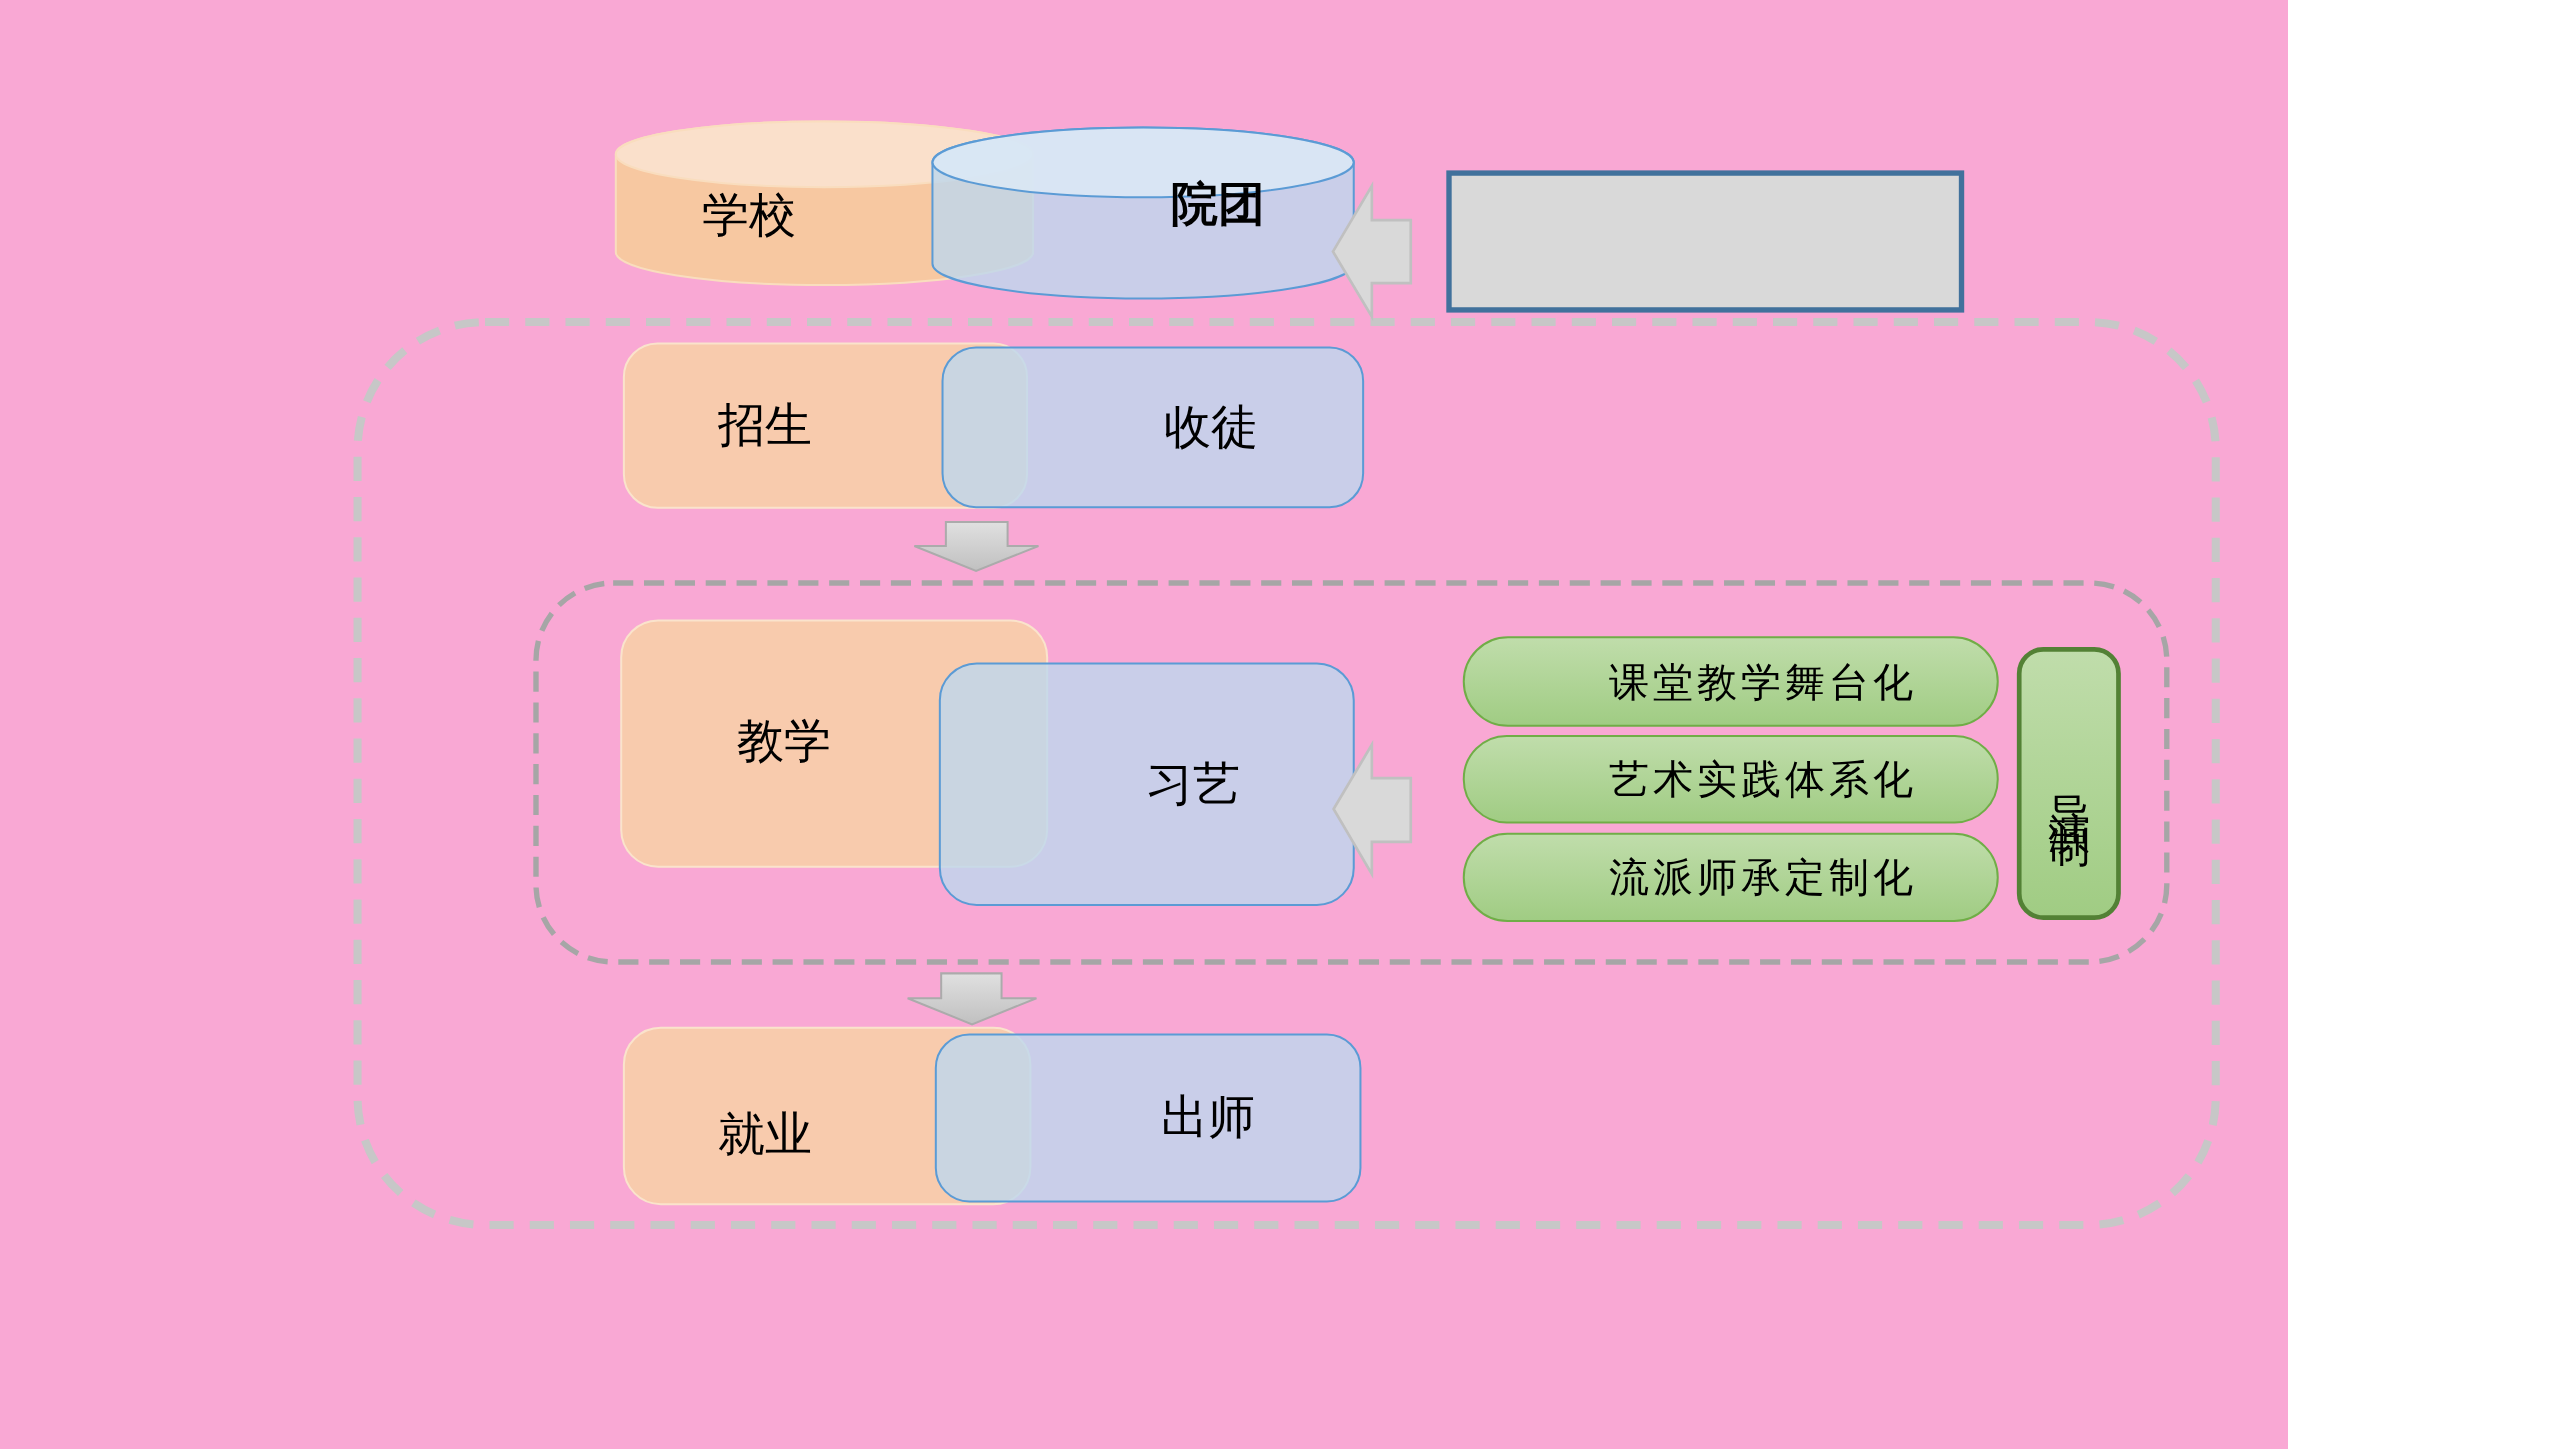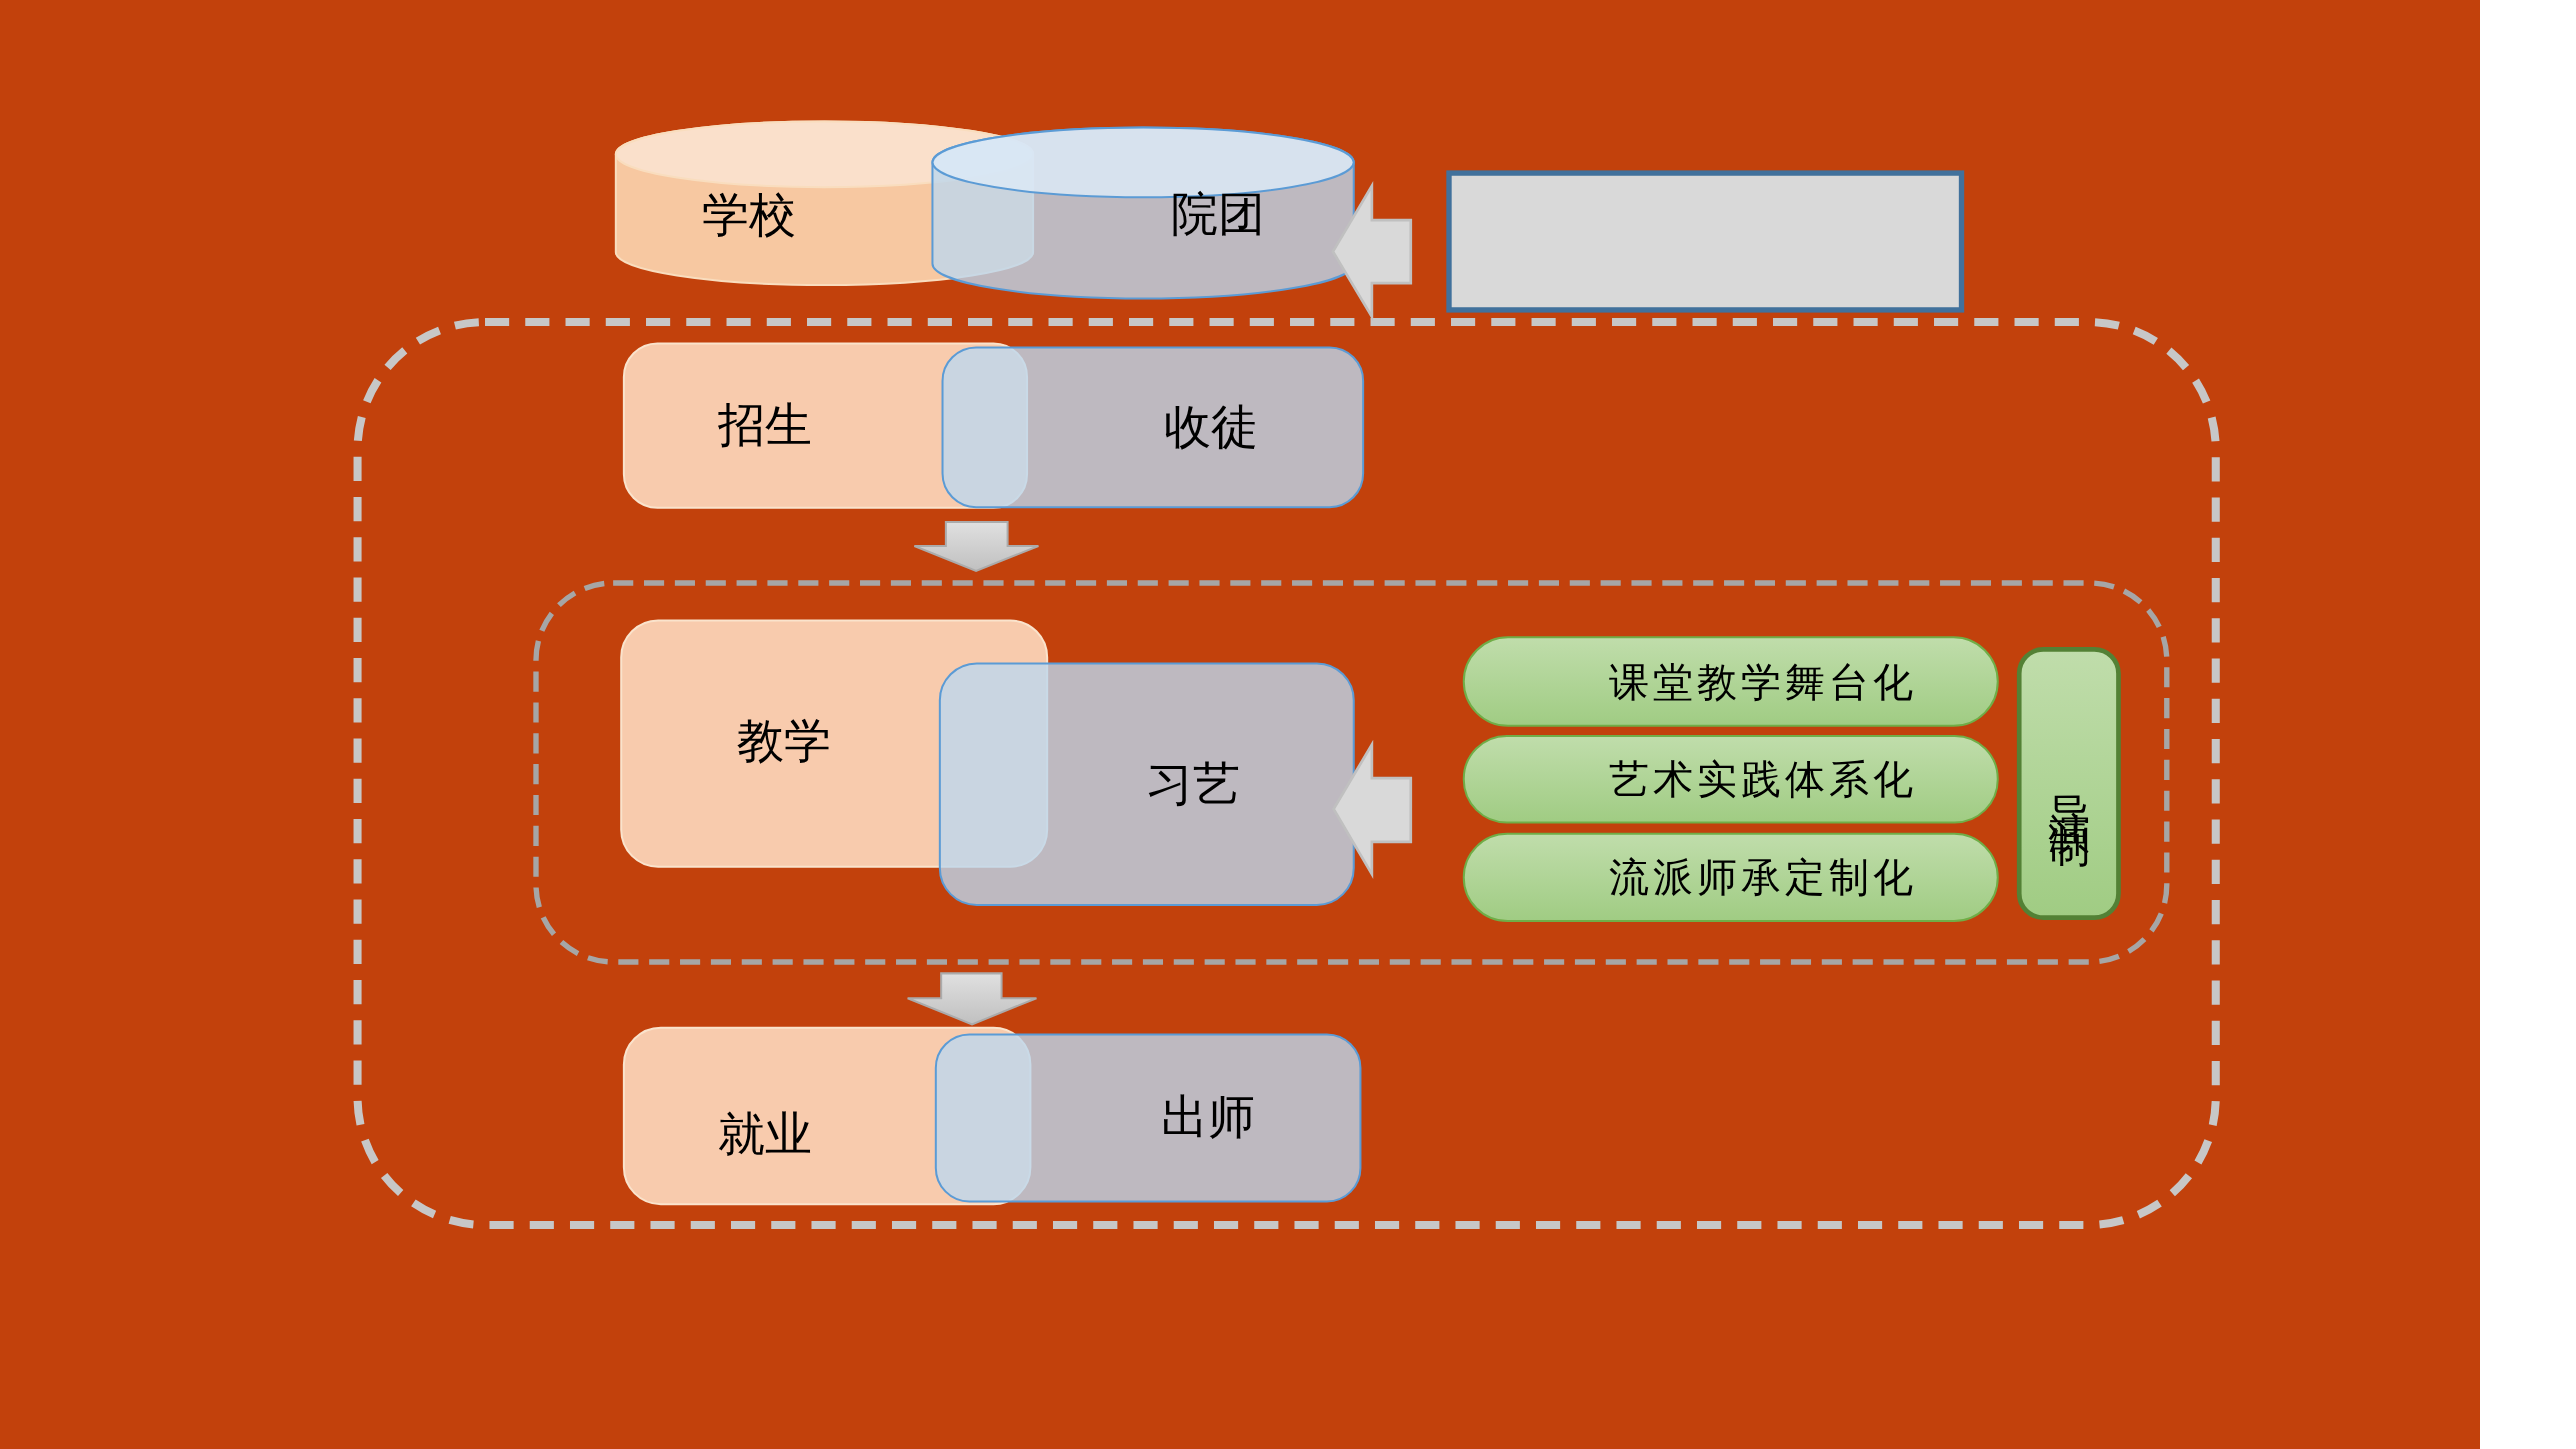--- a/index.html
+++ b/index.html
@@ -1,16 +1,16 @@
 <!DOCTYPE html>
 <html style="font-size:10.7px"><head>
 <meta charset="utf-8">
 <style>
   html,body{margin:0;padding:0;background:#ffffff;}
-  #stage{position:relative;width:2480px;height:1449px;background:#c2410c;overflow:hidden;
+  #stage{position:relative;width:2288px;height:1449px;background:#f9a8d4;overflow:hidden;
          font-family:"DejaVu Sans","Liberation Sans",sans-serif;}
   #shapes{position:absolute;left:0;top:0;}
   .lbl{position:absolute;transform:translate(-50%,-50%);color:#000;white-space:nowrap;
        font-size:47px;line-height:1.15;text-align:center;}
   .lbl.box-lbl{font-size:44px;}
   .lbl.pill-lbl{font-size:40px;letter-spacing:4px;margin-left:32px;}
   .lbl.vertical-lbl{font-size:42px;writing-mode:vertical-rl;text-orientation:upright;
        letter-spacing:14.8px;transform:translate(-50%,-50%);}
   .lbl.caption-lbl{font-size:50px;font-weight:700;letter-spacing:1.3px;}
 </style>
@@ -65,21 +65,21 @@
 
     <rect x="3010" y="968" width="148" height="400" rx="36" fill="url(#greenGrad)" stroke="#538135" stroke-width="7"></rect>
 
     <path d="M1403,1451 L1493,1451 L1493,1488 L1545,1488 L1449,1527 L1353,1488 L1403,1488 Z" fill="url(#grayArrowGrad)" stroke="#ABABAB" stroke-width="3"></path>
 
     <rect x="930" y="1532" width="606" height="263" rx="55" fill="#F8CBAD" stroke="#FAE3CC" stroke-width="3"></rect>
     <rect x="1395" y="1542" width="633" height="249" rx="50" fill="#BDD7EE" fill-opacity="0.8" stroke="#5B9BD5" stroke-width="3"></rect>
   </svg>
 
   <div class="lbl" style="left:749px;top:215px;">学校</div>
-  <div class="lbl" style="left:1218px;top:214px;">院团</div>
+  <div class="lbl" style="left:1218px;top:204px;font-weight:bold;">院团</div>
 
   <div class="lbl" style="left:765px;top:425px;">招生</div>
   <div class="lbl" style="left:1211px;top:427px;">收徒</div>
 
   <div class="lbl" style="left:784px;top:741px;">教学</div>
   <div class="lbl" style="left:1193px;top:784px;">习艺</div>
 
   <div class="lbl" style="left:765px;top:1116px;margin-top:18px;">就业</div>
   <div class="lbl" style="left:1208px;top:1117px;">出师</div>
 

